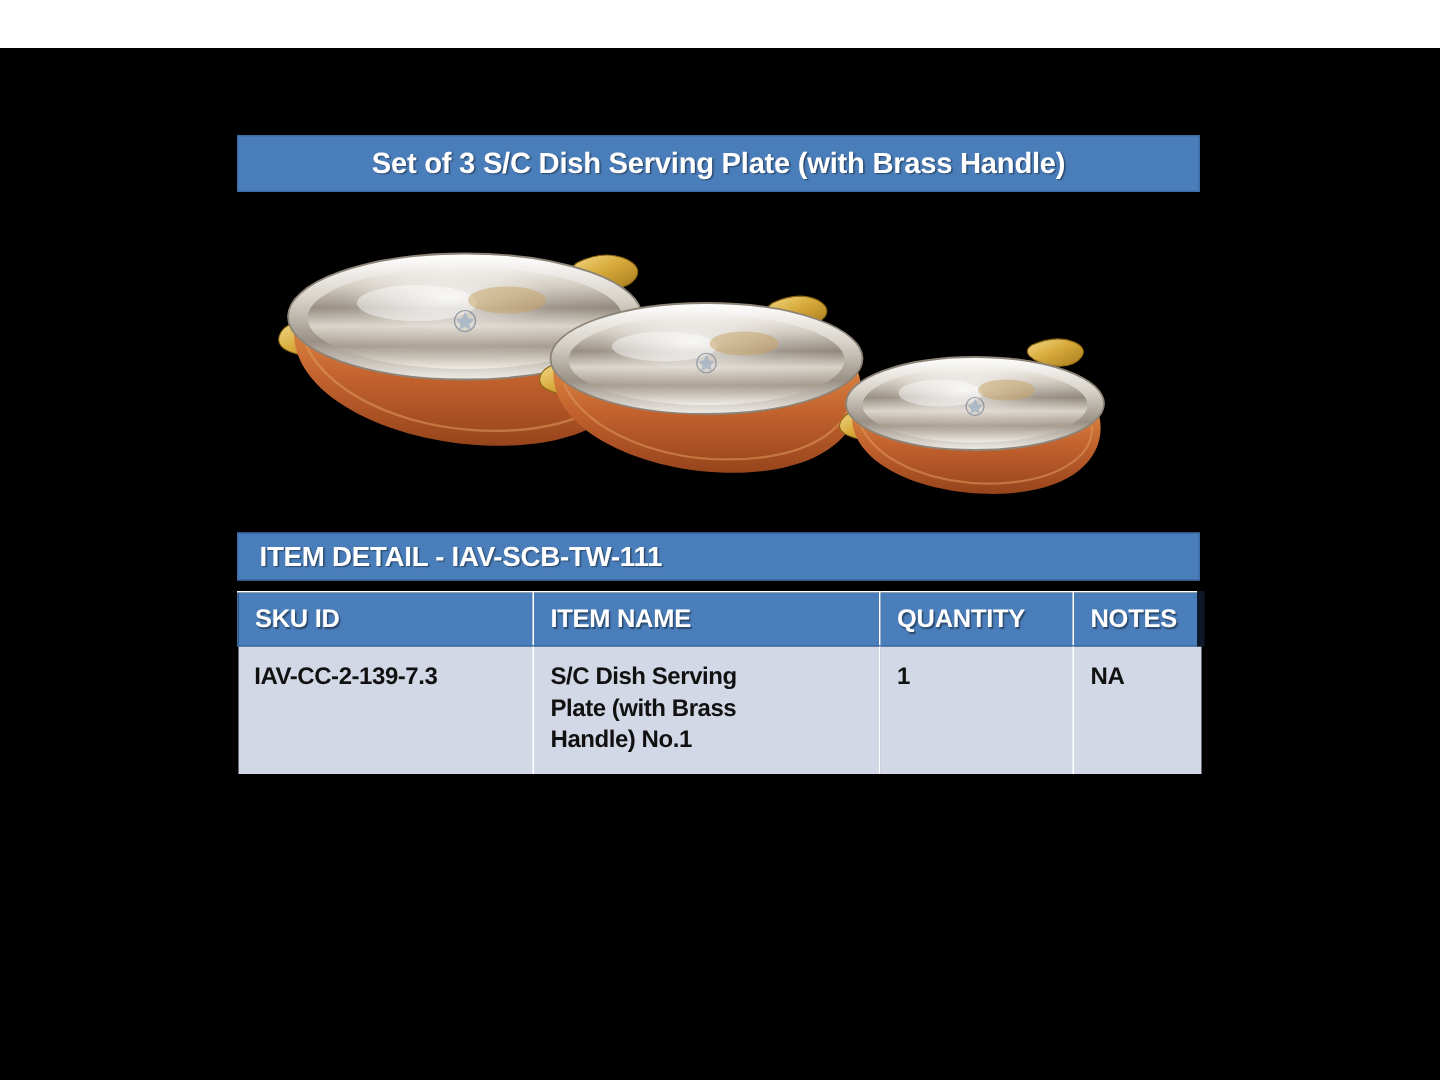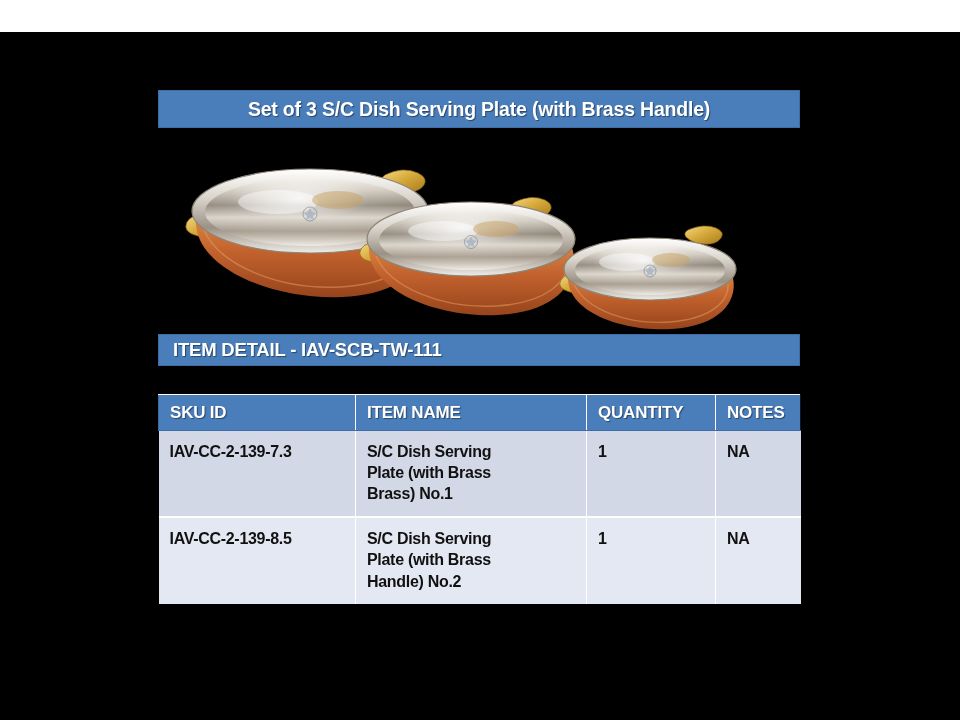--- a/index.html
+++ b/index.html
@@ -54,21 +54,21 @@
     top: 118px;
     width: 640px;
     height: 182px;
   }
   .product-svg { display: block; }
 
   
   .detail-bar {
     position: absolute;
     left: 158px;
-    top: 302px;
+    top: 323px;
     width: 642px;
     height: 32px;
     background: #4A7EBB;
     border: 1px solid #3E6DA6;
     box-sizing: border-box;
     display: flex;
     align-items: center;
   }
   .detail-bar .detail-text {
     color: #FFFFFF;
@@ -103,21 +103,21 @@
     letter-spacing: -0.2px;
     height: 36px;
     padding: 0 0 0 11px;
     border: 1px solid #FFFFFF;
     border-bottom: 1px solid #3E6DA6;
     text-shadow: 1px 1px 1px rgba(0,0,0,0.45);
     white-space: nowrap;
     box-sizing: border-box;
   }
   .item-table thead th.first { border-left: 1px solid #3E6DA6; }
-  .item-table thead th.last  { border-right: 1px solid #0f172a; }
+  .item-table thead th.last  { border-right: 5px solid #0f172a; }
 
   .item-table tbody td {
     font-size: 16px;
     font-weight: bold;
     color: #111111;
     vertical-align: top;
     padding: 10px 8px 12px 11px;
     border-right: 1px solid #FFFFFF;
     border-bottom: 2px solid #FFFFFF;
     line-height: 1.32;
@@ -250,31 +250,21 @@
         <th>QUANTITY</th>
         <th class="last">NOTES</th>
       </tr>
     </thead>
     <tbody>
       <tr class="odd">
         <td>IAV-CC-2-139-7.3</td>
         <td>
           <span class="nm">S/C Dish Serving</span>
           <span class="nm">Plate (with Brass</span>
-          <span class="nm">Brass) No.1</span>
-        </td>
-        <td>1</td>
-        <td class="last">NA</td>
-      </tr>
-      <tr class="even">
-        <td>IAV-CC-2-139-8.5</td>
-        <td>
-          <span class="nm">S/C Dish Serving</span>
-          <span class="nm">Plate (with Brass</span>
-          <span class="nm">Handle) No.2</span>
+          <span class="nm">Handle) No.1</span>
         </td>
         <td>1</td>
         <td class="last">NA</td>
       </tr>
     </tbody>
   </table>
 
 </div>
 
 </body></html>

